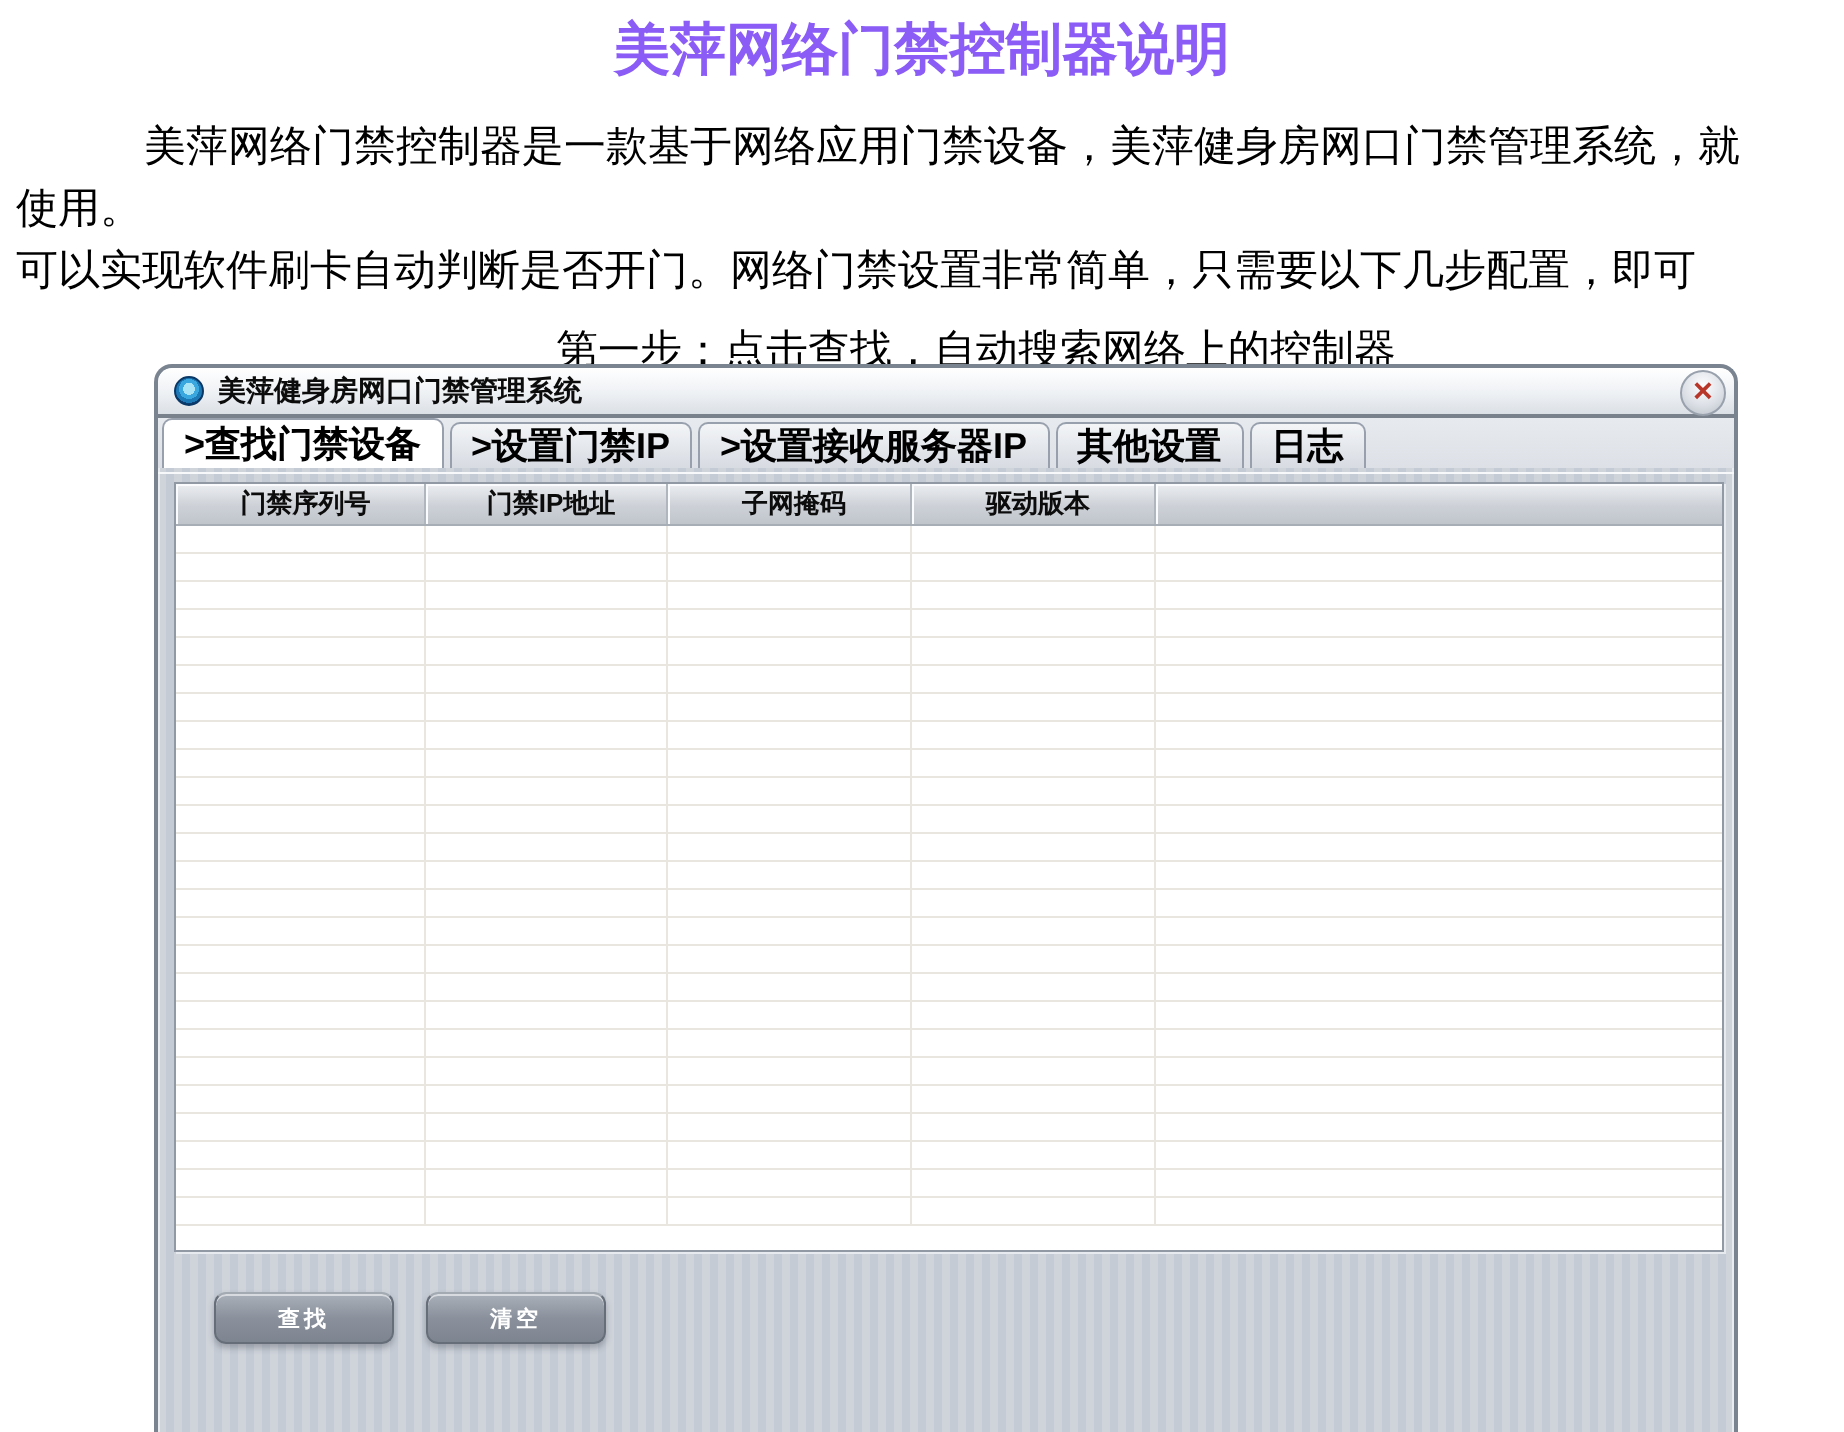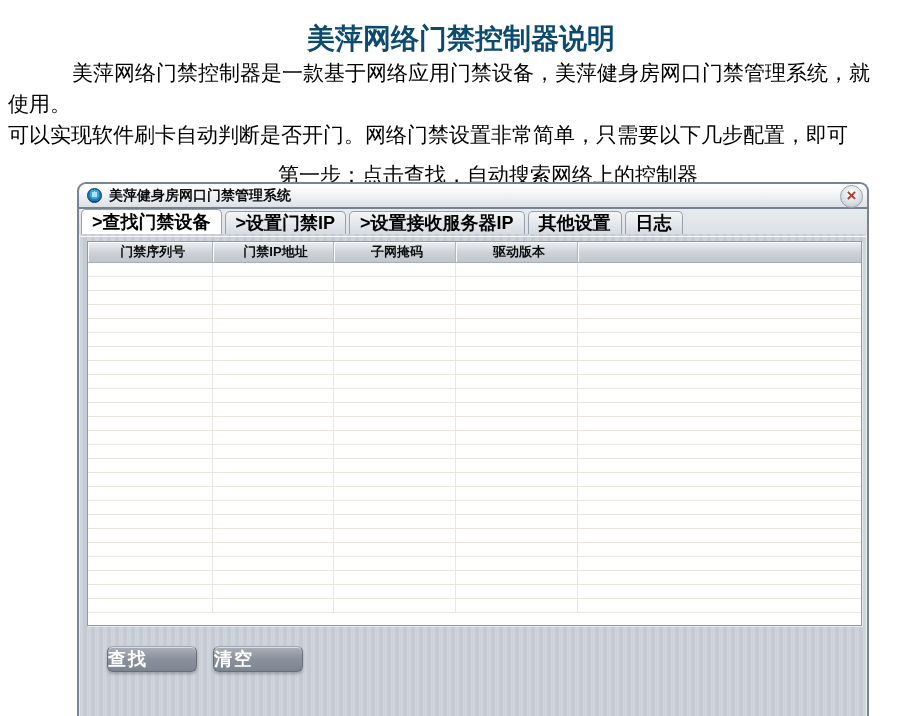--- a/index.html
+++ b/index.html
@@ -9,21 +9,21 @@
     background: #ffffff;
     font-family: "Liberation Sans", "DejaVu Sans", sans-serif;
     overflow: hidden;
   }
 
   
   .doc-title {
     position: absolute; top: 6px; left: 0; width: 922px;
     text-align: center;
     font-family: "Liberation Serif", "DejaVu Serif", serif;
-    font-weight: bold; font-size: 28px; color: #0c4a6e; margin-top: 14px;
+    font-weight: bold; font-size: 28px; color: #8b5cf6;
   }
   .doc-para {
     position: absolute; top: 58px; left: 8px; width: 896px;
     font-family: "Liberation Serif", "DejaVu Serif", serif;
     font-size: 21px; line-height: 31px; color: #000;
   }
   .doc-line { display: block; white-space: nowrap; }
   .doc-line.indent { text-indent: 64px; }
   .doc-step {
     position: absolute; top: 160px; left: 8px; width: 896px;
@@ -127,22 +127,22 @@
   .btnrow {
     position: absolute; left: 28px; top: 409px;
     display: flex; gap: 16px;
   }
   .btn {
     width: 90px; height: 26px;
     border-radius: 6px;
     background: linear-gradient(#a9b0b9, #8a919c 50%, #7d8590);
     border: 1px solid #666e79; border-top-color: #a3aab2;
     box-shadow: inset 0 1px 0 rgba(255,255,255,0.55), 0 2px 3px rgba(60,66,76,0.35);
-    color: #ffffff; font-size: 18px; font-weight: bold;
-    letter-spacing: 2px; text-align: left;
+    color: #ffffff; font-size: 11px; font-weight: bold;
+    letter-spacing: 2px; text-align: center;
     font-family: "Liberation Sans", sans-serif;
     cursor: pointer;
   }
 </style>
 </head>
 <body>
 
 <h1 class="doc-title">美萍网络门禁控制器说明</h1>
 
 <div class="doc-para">

